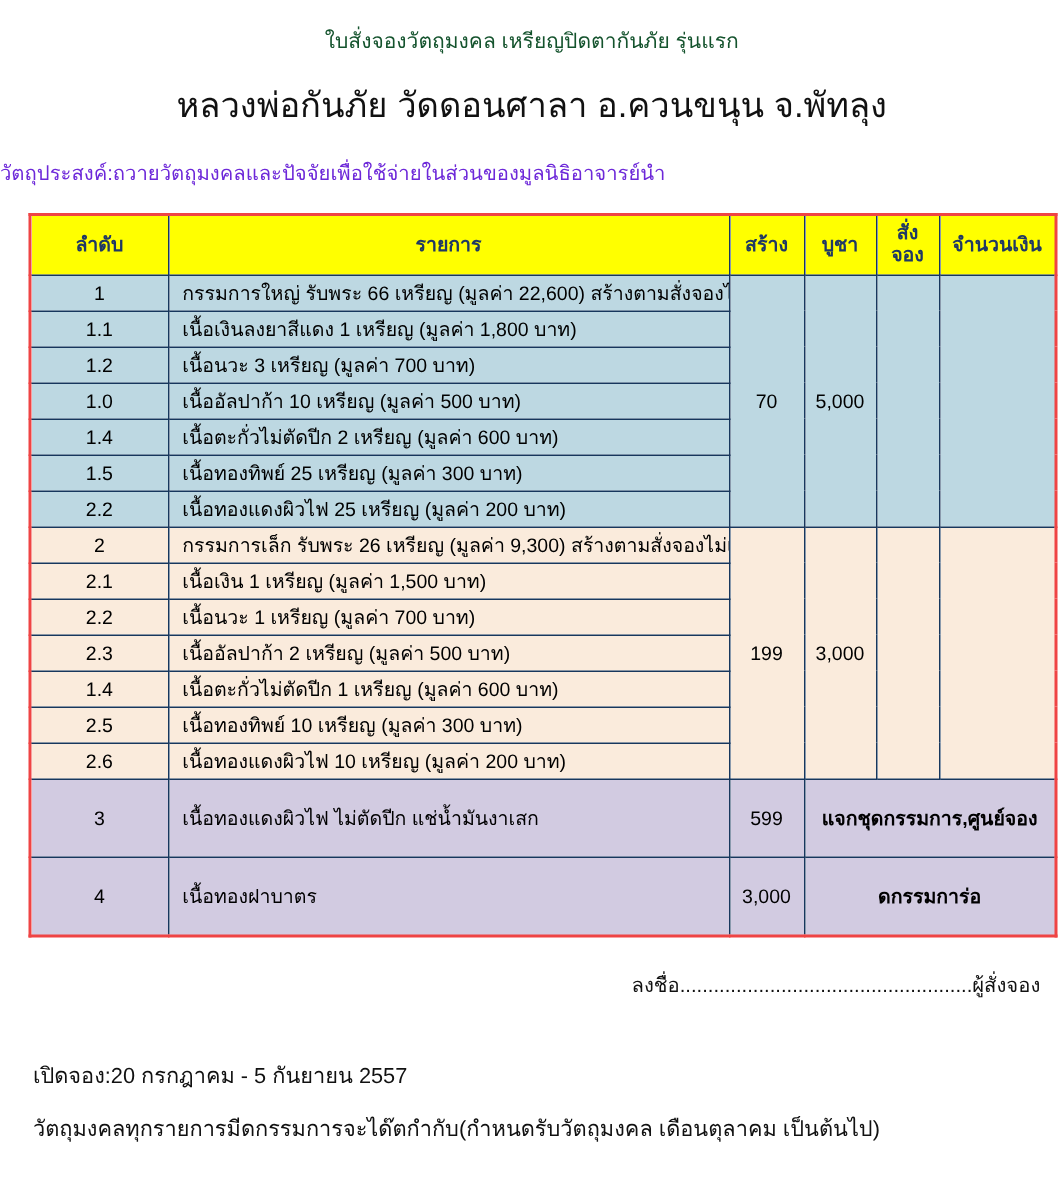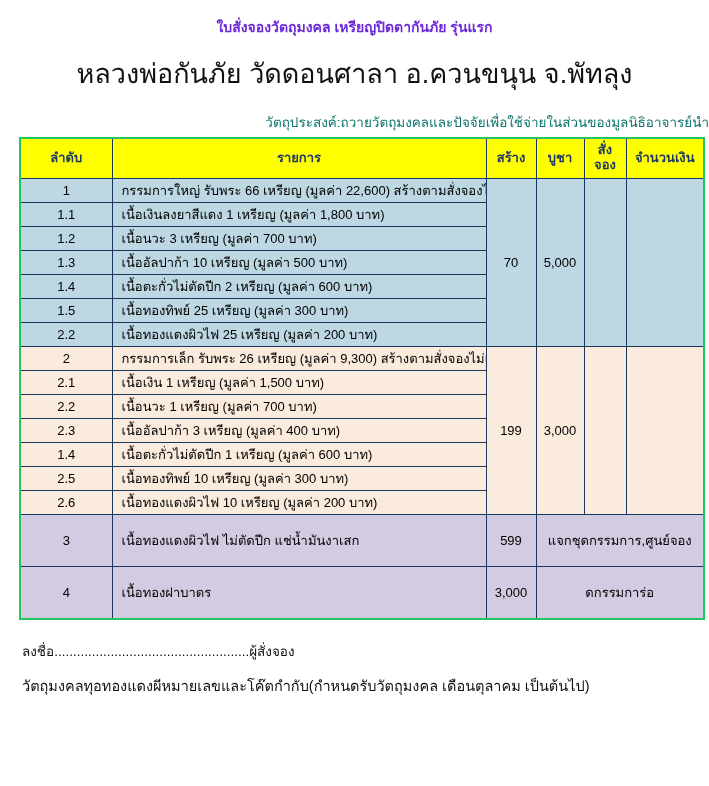--- a/index.html
+++ b/index.html
@@ -3,58 +3,58 @@
 <meta charset="utf-8">
 <style>
   html,body{margin:0;padding:0;background:#ffffff;}
   body{
     width:709px;height:786px;
     font-family:"Liberation Sans","DejaVu Sans",sans-serif;
     color:#000;overflow:hidden;position:relative;
   }
   .page{width:709px;height:786px;box-sizing:border-box;padding-top:16px;}
 
-  .t1{font-size:14px;text-align:center;margin:0 0 14px 0;color:#6d28d9;font-weight:bold;}
-  .t2{font-size:27px;text-align:center;margin:0 0 16px 0;color:#111;}
-  .t3{font-size:13.5px;text-align:right;margin:0 0 4px 0;color:#0f766e;}
+  .t1{font-size:14px;text-align:center;margin:0 0 14px 0;color:#14532d;}
+  .t2{font-size:23px;text-align:center;margin:0 0 16px 0;color:#111;}
+  .t3{font-size:13.5px;text-align:left;margin:0 0 16px 0;color:#6d28d9;}
 
   table.order{
     border-collapse:collapse;
     margin-left:19px;
     table-layout:fixed;
     width:684px;
-    border:2px solid #22c55e;
+    border:2px solid #ef4444;
   }
   table.order td, table.order th{
     border:1px solid #17375D;
     font-size:13px;
     overflow:hidden;
     box-sizing:border-box;
   }
   th.hdr{
     background:#FFFF00;
     color:#1F3864;
     font-weight:600;
     height:40px;
     font-size:13.5px;
     line-height:1.15;
     padding:2px 1px;
     vertical-align:middle;
   }
   .c-no{text-align:center;height:23px;padding:1px 2px;}
   .c-item{text-align:left;padding:1px 4px 1px 9px;white-space:nowrap;}
   .c-num{text-align:center;vertical-align:middle;padding:18px 2px;}
-  .c-note{text-align:center;vertical-align:middle;padding:1px 2px;}
+  .c-note{text-align:center;vertical-align:middle;padding:1px 2px;font-weight:bold;}
 
   tbody.sec1 td{background:#BDD8E2;}
   tbody.sec2 td{background:#FAEBDC;}
   tbody.sec3 td{background:#D2CBE1;height:26px;}
 
   .sig-block{margin:20px 0 0 22px;font-size:13.5px;color:#111;}
-  .sig-row1{display:flex;}
+  .sig-row1{display:flex;justify-content:flex-end;}
   .sig-left{width:288px;}
   .sig-right{margin-left:22px;}
   .sig-row2{margin-top:12px;}
 
   .foot{margin-left:22px;font-size:14.5px;color:#111;}
   .foot-open{margin-top:38px;}
   .foot-code{margin-top:12px;}
   .foot-remark{margin-top:26px;}
 </style>
 </head>
@@ -97,21 +97,21 @@
       </tr>
       <tr>
         <td class="c-no">1.1</td>
         <td class="c-item">เนื้อเงินลงยาสีแดง 1 เหรียญ (มูลค่า 1,800 บาท)</td>
       </tr>
       <tr>
         <td class="c-no">1.2</td>
         <td class="c-item">เนื้อนวะ 3 เหรียญ (มูลค่า 700 บาท)</td>
       </tr>
       <tr>
-        <td class="c-no">1.3</td>
+        <td class="c-no">1.0</td>
         <td class="c-item">เนื้ออัลปาก้า 10 เหรียญ (มูลค่า 500 บาท)</td>
       </tr>
       <tr>
         <td class="c-no">1.4</td>
         <td class="c-item">เนื้อตะกั่วไม่ตัดปีก 2 เหรียญ (มูลค่า 600 บาท)</td>
       </tr>
       <tr>
         <td class="c-no">1.5</td>
         <td class="c-item">เนื้อทองทิพย์ 25 เหรียญ (มูลค่า 300 บาท)</td>
       </tr>
@@ -133,21 +133,21 @@
       <tr>
         <td class="c-no">2.1</td>
         <td class="c-item">เนื้อเงิน 1 เหรียญ (มูลค่า 1,500 บาท)</td>
       </tr>
       <tr>
         <td class="c-no">2.2</td>
         <td class="c-item">เนื้อนวะ 1 เหรียญ (มูลค่า 700 บาท)</td>
       </tr>
       <tr>
         <td class="c-no">2.3</td>
-        <td class="c-item">เนื้ออัลปาก้า 3 เหรียญ (มูลค่า 400 บาท)</td>
+        <td class="c-item">เนื้ออัลปาก้า 2 เหรียญ (มูลค่า 500 บาท)</td>
       </tr>
       <tr>
         <td class="c-no">1.4</td>
         <td class="c-item">เนื้อตะกั่วไม่ตัดปีก 1 เหรียญ (มูลค่า 600 บาท)</td>
       </tr>
       <tr>
         <td class="c-no">2.5</td>
         <td class="c-item">เนื้อทองทิพย์ 10 เหรียญ (มูลค่า 300 บาท)</td>
       </tr>
       <tr>
@@ -171,15 +171,16 @@
       </tr>
     </tbody>
   </table>
 
   <div class="sig-block">
     <div class="sig-row1">
       <span class="sig-left">ลงชื่อ....................................................ผู้สั่งจอง</span>
     </div>
   </div>
 
-  <div class="foot foot-code">วัตถุมงคลทุอทองแดงผีหมายเลขและโค๊ตกำกับ(กำหนดรับวัตถุมงคล เดือนตุลาคม เป็นต้นไป)</div>
+  <div class="foot foot-open">เปิดจอง:20 กรกฎาคม - 5 กันยายน 2557</div>
+  <div class="foot foot-code">วัตถุมงคลทุกรายการมีดกรรมการจะได๊ตกำกับ(กำหนดรับวัตถุมงคล เดือนตุลาคม เป็นต้นไป)</div>
 
 </div>
 
 </body></html>

